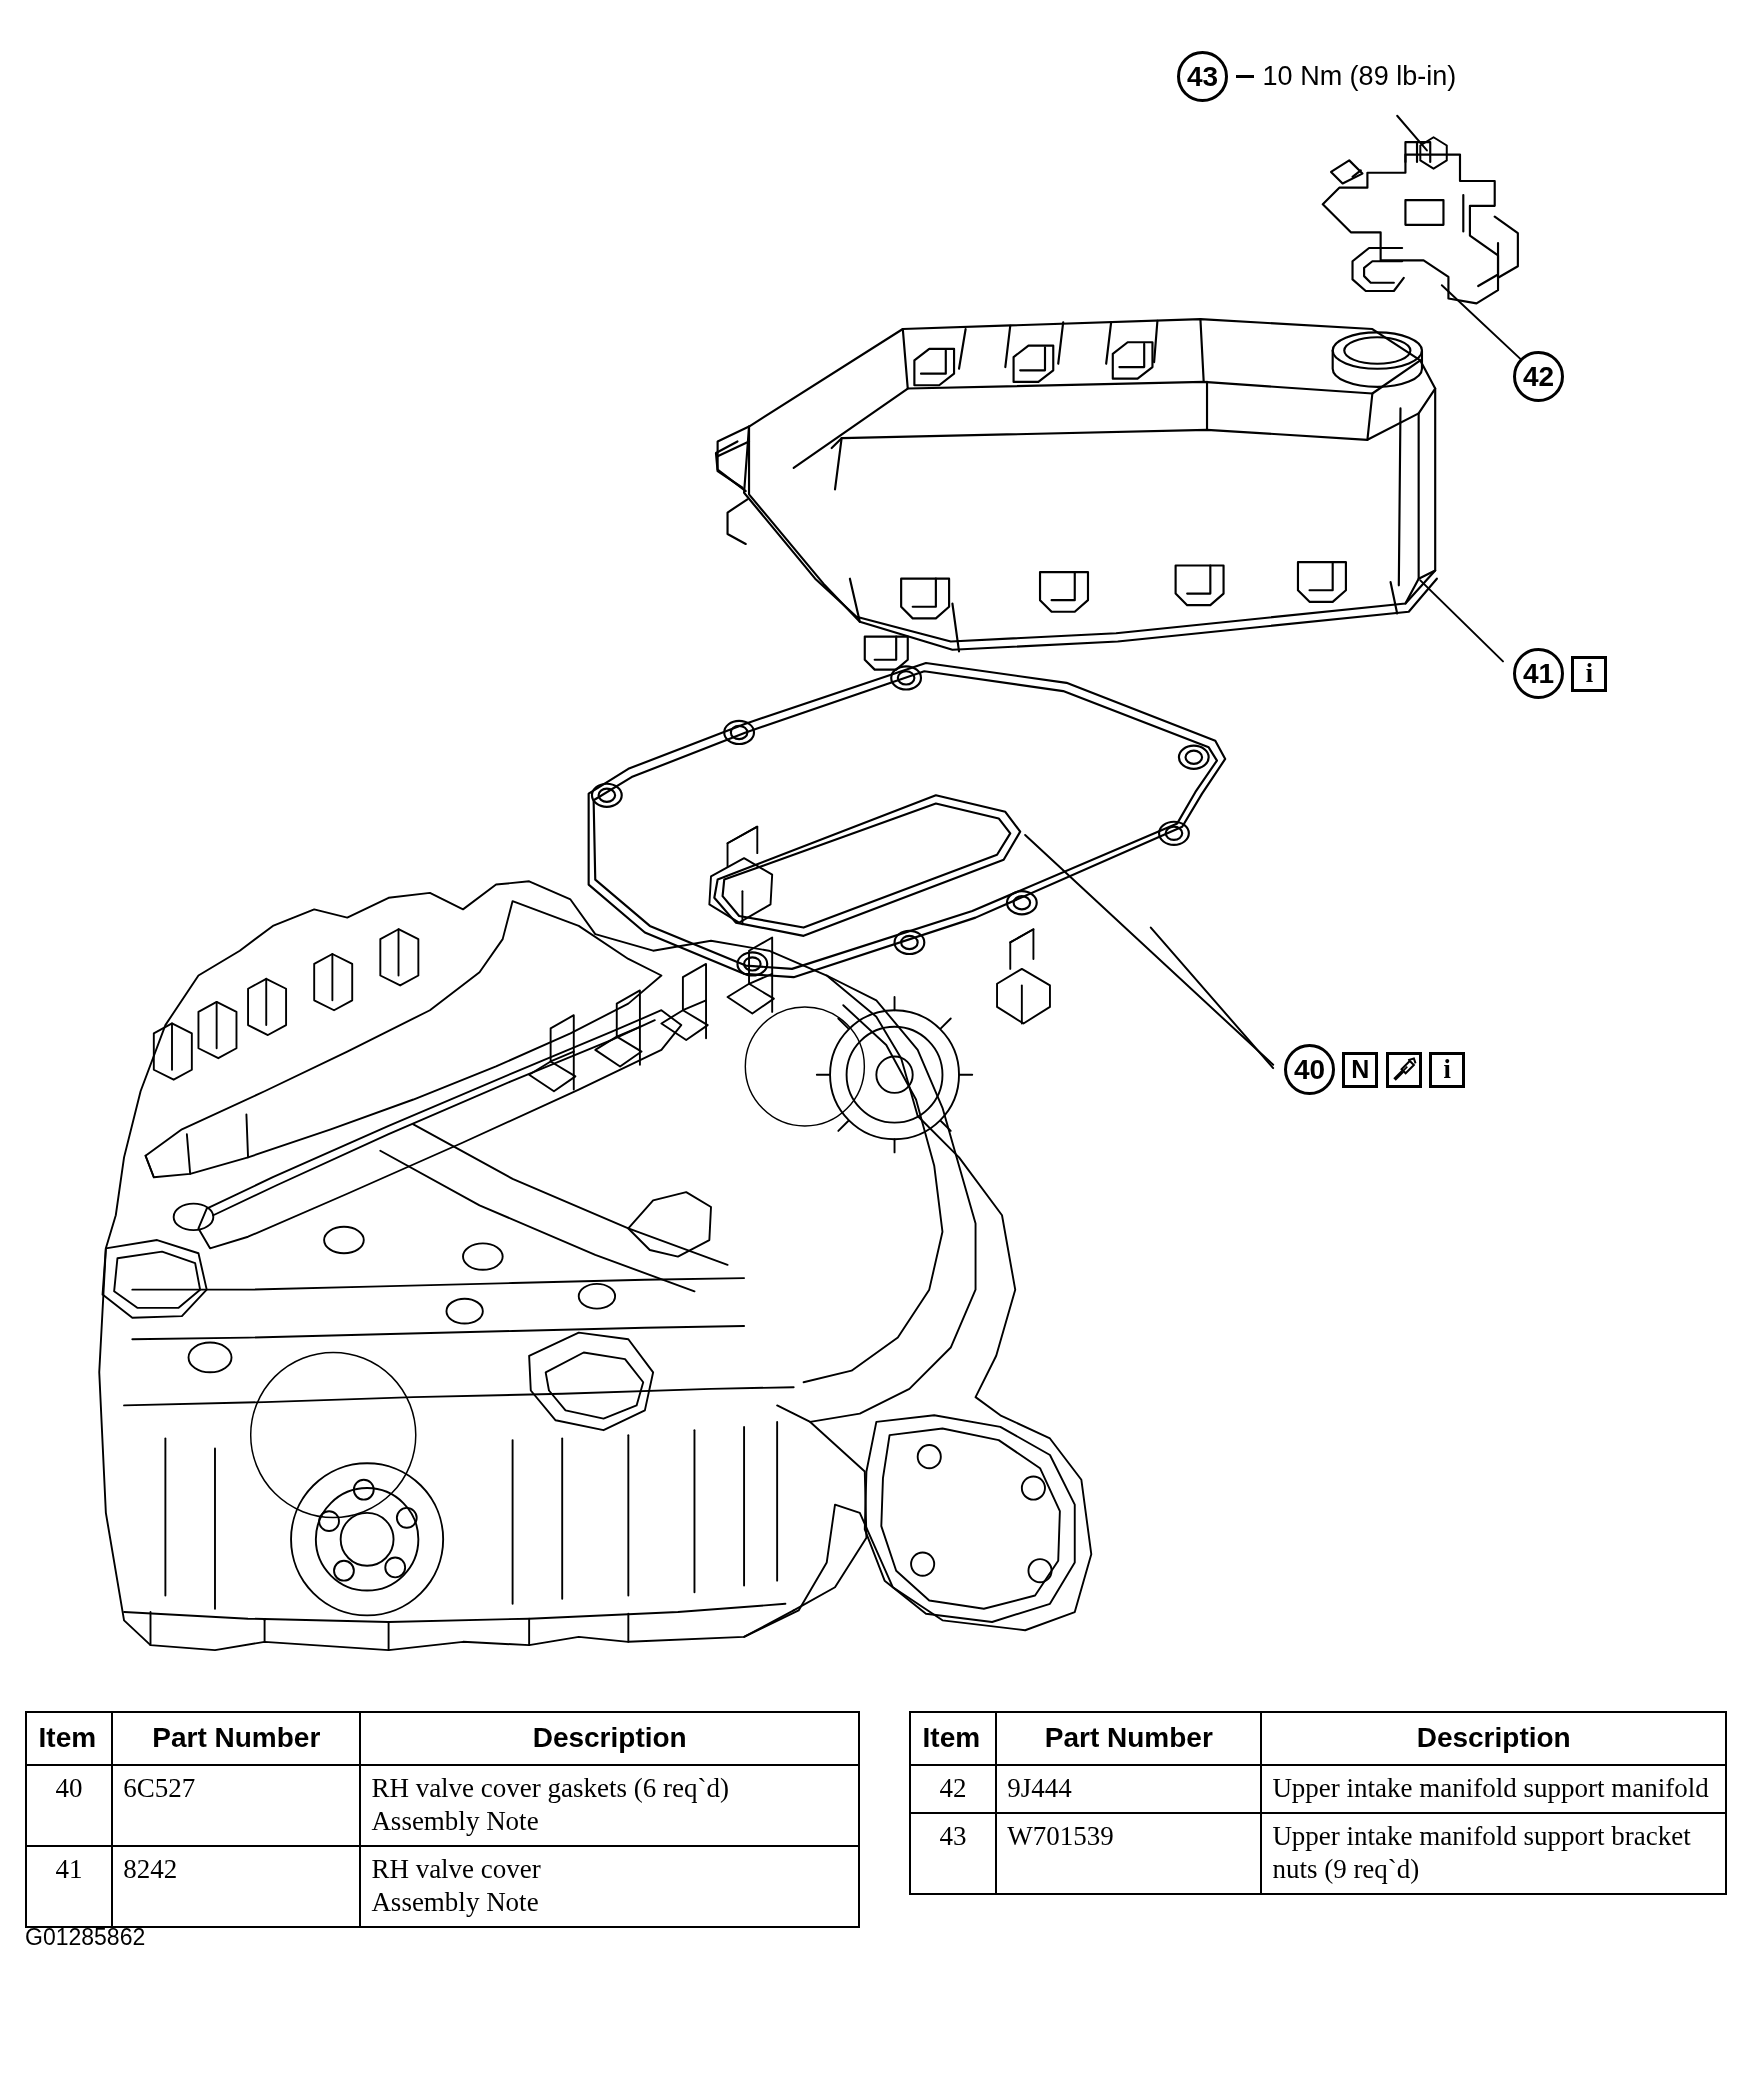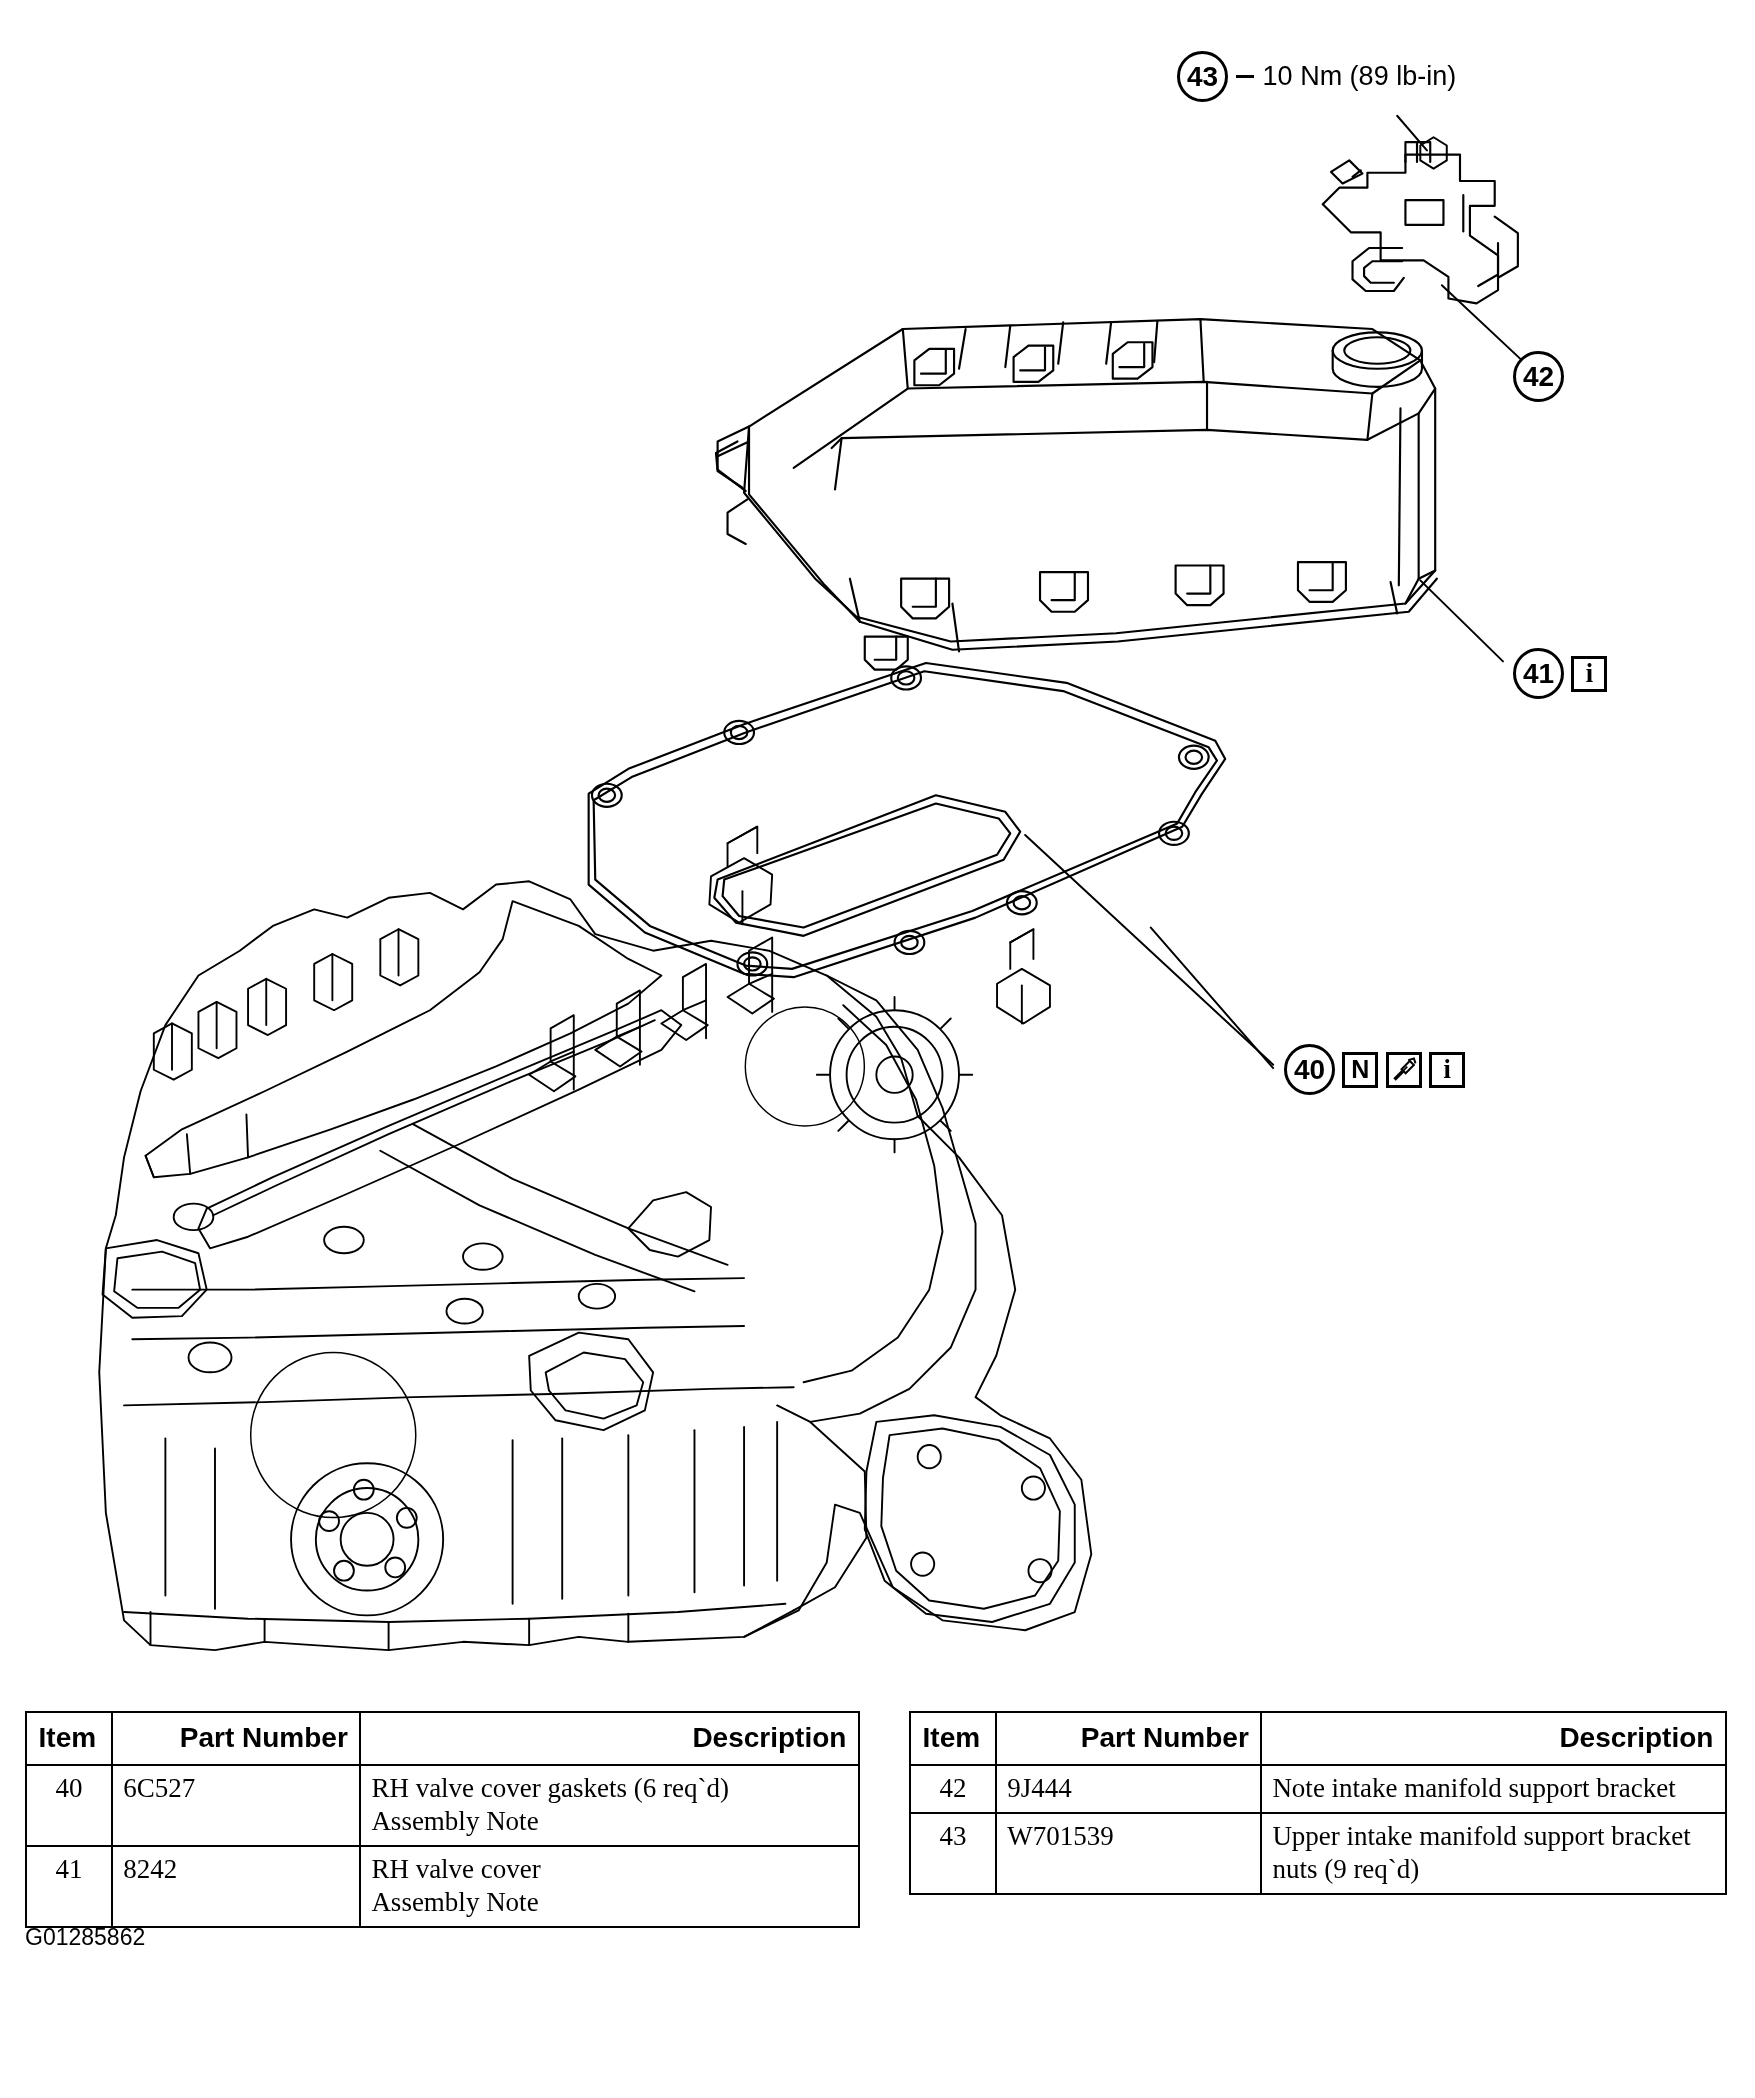--- a/index.html
+++ b/index.html
@@ -101,21 +101,21 @@
     padding: 6.6px 10px;
     font-size: 27px;
     vertical-align: top;
     line-height: 1.22;
     background: #fff;
   }
   .parts-table th {
     font-family: "Liberation Sans", sans-serif;
     font-weight: bold;
     font-size: 28px;
-    text-align: right;
+    text-align: center;
     padding: 8.3px 11.6px;
   }
   .parts-table th.c-item,
   .parts-table td.c-item {
     text-align: center;
     width: 61px;
   }
   .parts-table th.c-item { text-align: left; }
   .parts-table td.c-item { text-align: center; }
 
@@ -439,21 +439,21 @@
     <tr>
       <th class="c-item">Item</th>
       <th class="c-part">Part Number</th>
       <th>Description</th>
     </tr>
   </thead>
   <tbody>
     <tr>
       <td class="c-item">42</td>
       <td class="c-part">9J444</td>
-      <td style="white-space:pre-line">Note intake manifold support bracket</td>
+      <td style="white-space:pre-line">Upper intake manifold support manifold</td>
     </tr>
     <tr>
       <td class="c-item">43</td>
       <td class="c-part">W701539</td>
       <td style="white-space:pre-line">Upper intake manifold support bracket nuts (9 reqˋd)</td>
     </tr>
   </tbody>
 </table>
 
 <div class="figure-id">G01285862</div>

